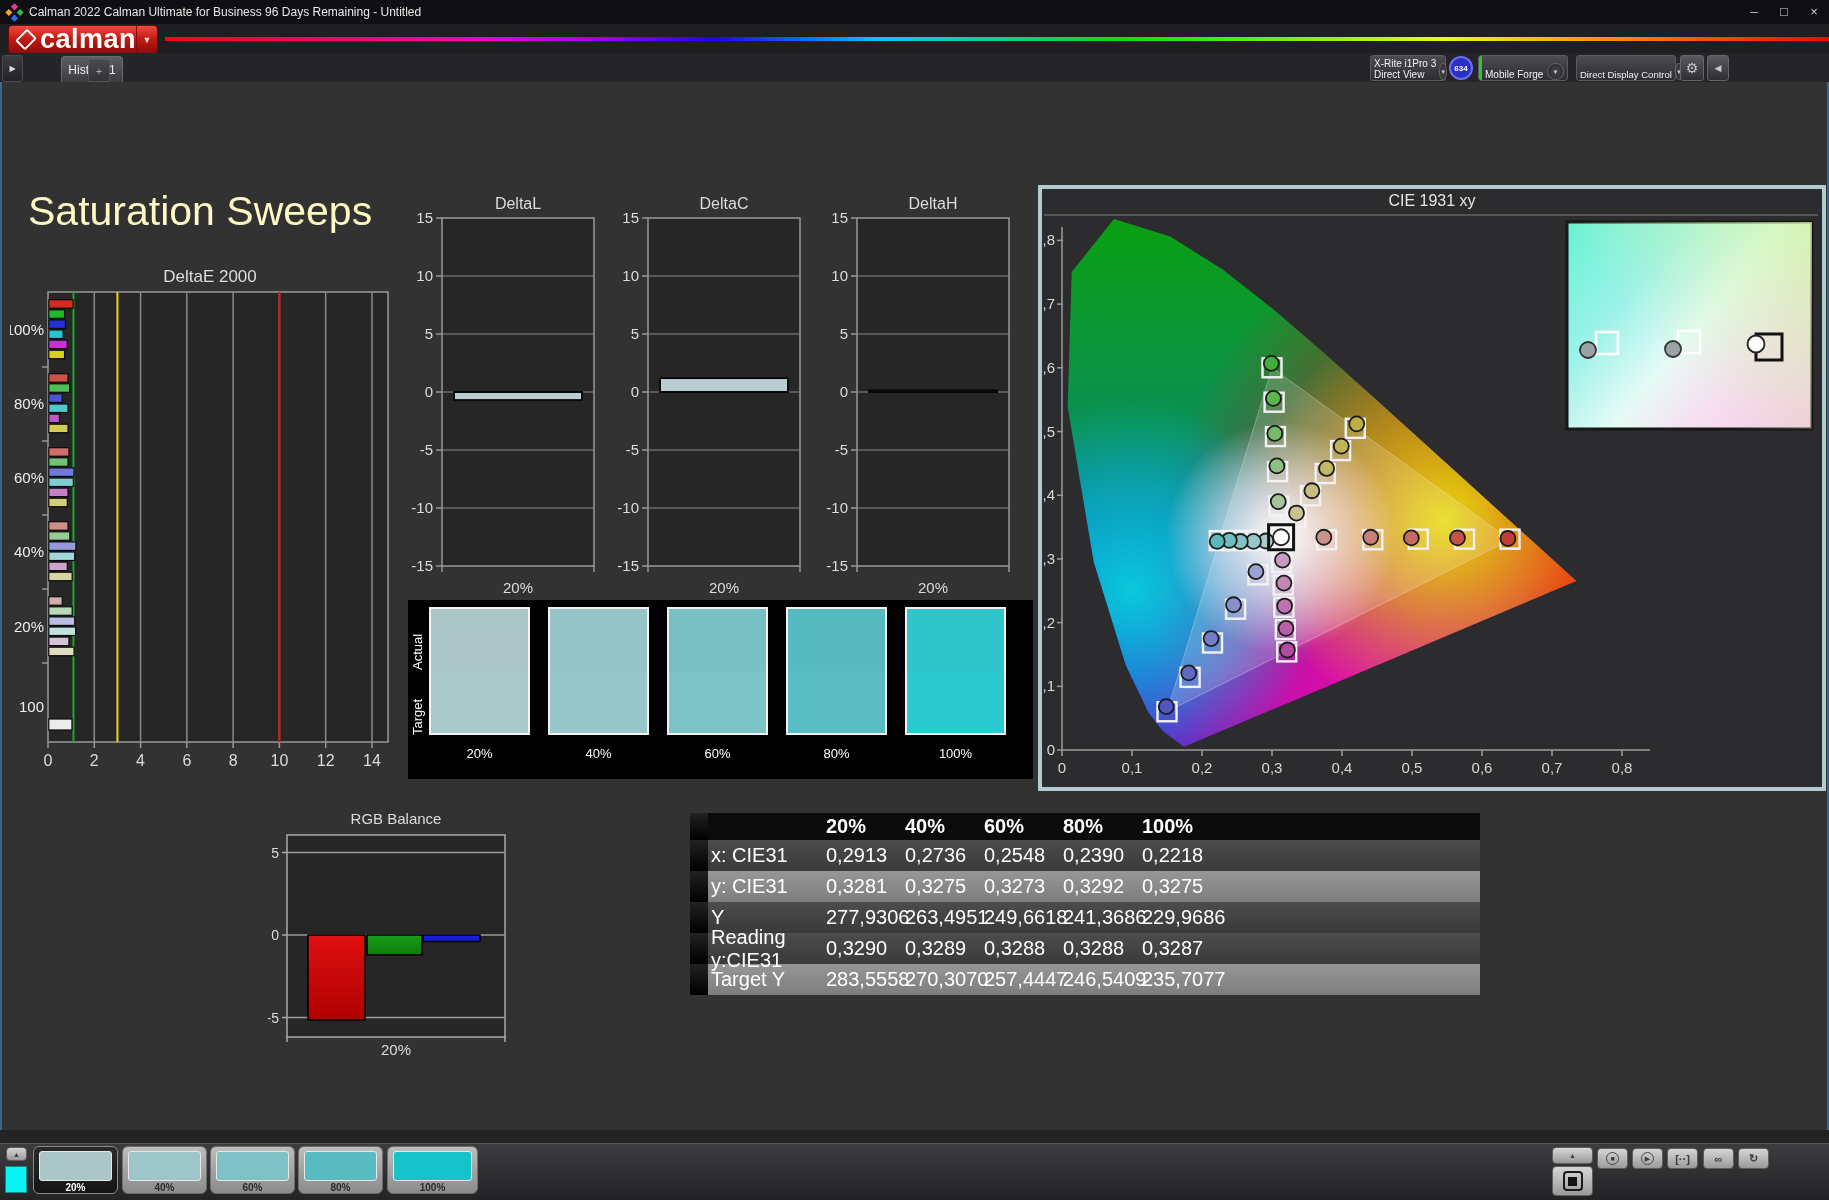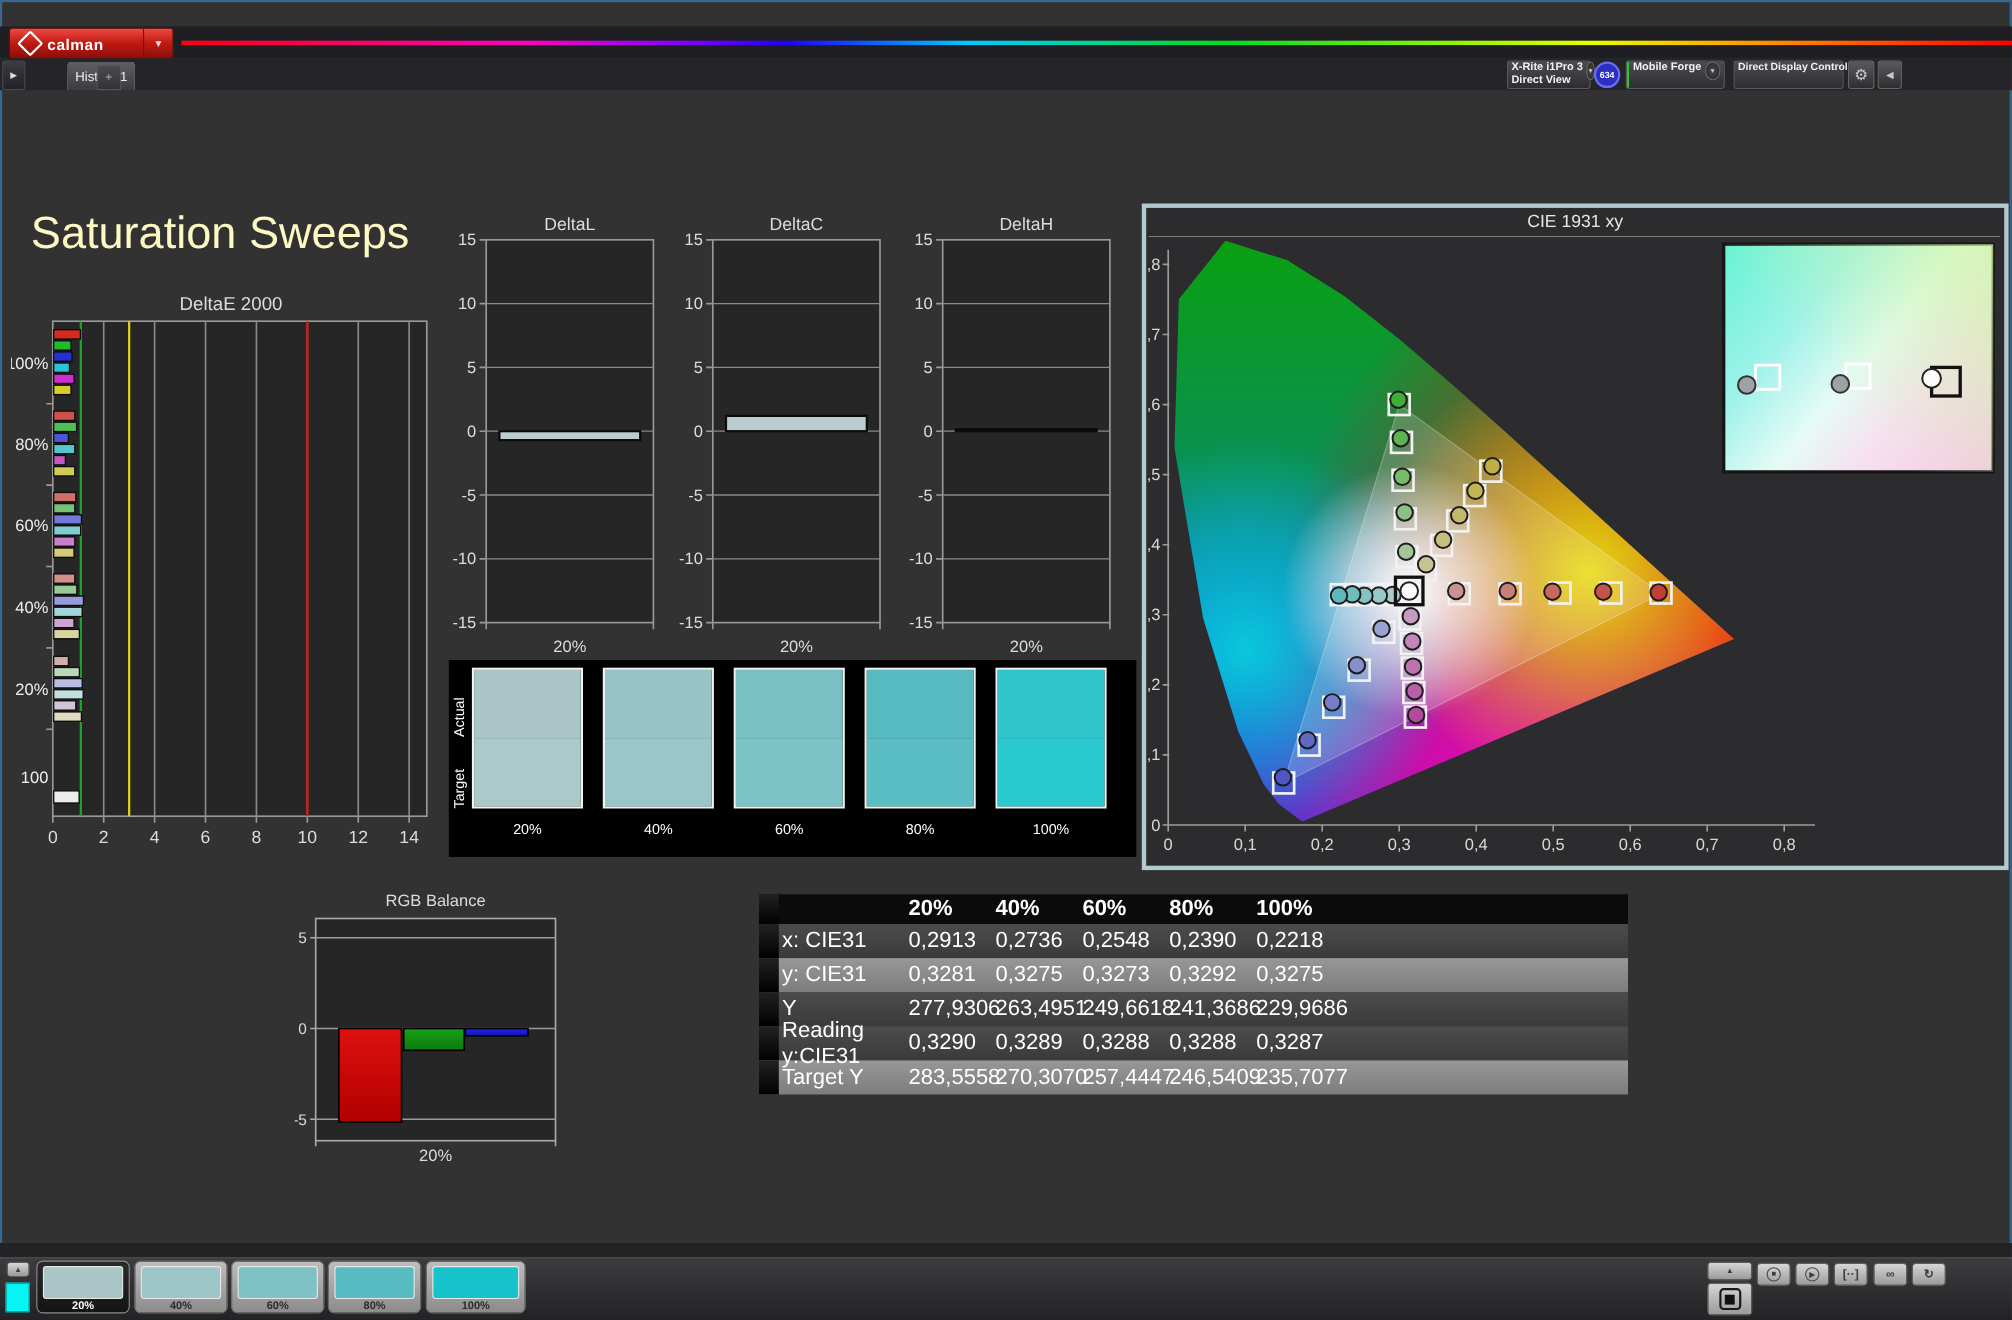--- a/index.html
+++ b/index.html
@@ -11,30 +11,30 @@
   #title-icon{width:13px;height:13px;margin:0 8px 0 8px;position:relative;transform:rotate(45deg);}
   #title-icon span{position:absolute;width:5px;height:5px;}
   #title-text{color:#e8e8e8;font-size:12px;}
   #win-buttons{margin-left:auto;display:flex;}
   .winbtn{width:30px;height:20px;color:#cfcfcf;font-size:13px;text-align:center;line-height:20px;cursor:default;}
   
   #logobar{left:0;top:24px;width:1829px;height:29px;background:#1f1f23;}
   #calman-btn{position:absolute;left:8px;top:1px;width:150px;height:29px;border-radius:4px;
       background:linear-gradient(#ef4a40,#c01b14 48%,#8d0d09);display:flex;align-items:center;border:1px solid #6b0a06;box-sizing:border-box;}
   #calman-diamond{width:13px;height:13px;border:2.5px solid #fff;transform:rotate(45deg);margin:0 7px 0 10px;border-radius:2px;}
-  #calman-text{color:#fff;font-size:14px;font-weight:bold;letter-spacing:.5px;}
+  #calman-text{color:#fff;font-size:27px;font-weight:bold;letter-spacing:.5px;}
   #calman-drop{margin-left:auto;width:26px;height:100%;border-left:1px solid #7e100b;display:flex;align-items:center;justify-content:center;color:#fbd9d7;font-size:9px;}
   #rainbow{position:absolute;left:165px;top:13px;width:1664px;height:4px;
       background:linear-gradient(90deg,#ff0010 0%,#ff00c0 19%,#8a00ff 27%,#2000ff 33%,#00c8ff 43%,#00dc20 57%,#e8ff00 77%,#ff8c00 87%,#ff0000 100%);}
   
   #tabbar{left:0;top:53px;width:1829px;height:29px;background:#252529;}
   #tab-scroll{left:2px;top:2px;width:19px;height:25px;background:linear-gradient(#3c3c40,#232327);border:1px solid #4a4a4e;border-radius:3px;color:#ddd;font-size:8px;display:flex;align-items:center;justify-content:center;}
   #history-tab{left:25px;top:3px;width:60px;height:25px;background:linear-gradient(#5e5e62,#3c3c40);border:1px solid #6a6a6e;border-bottom:none;border-radius:4px 4px 0 0;color:#f0f0f0;font-size:12px;display:flex;align-items:center;justify-content:center;margin-left:36px;}
   #add-tab{left:88px;top:6px;width:20px;height:21px;background:linear-gradient(#4a4a4e,#333337);border:1px solid #555;border-radius:3px 3px 0 0;color:#aaa;font-size:11px;display:flex;align-items:center;justify-content:center;}
-  .meterbox{position:absolute;top:2px;height:26px;background:linear-gradient(#4c4c50,#2e2e32);border:1px solid #5a5a5e;border-radius:3px;box-sizing:border-box;display:flex;align-items:flex-start;font-weight:bold;}
+  .meterbox{position:absolute;top:2px;height:26px;background:linear-gradient(#4c4c50,#2e2e32);border:1px solid #5a5a5e;border-radius:3px;box-sizing:border-box;display:flex;align-items:flex-end;}
   .meter-accent{width:3px;height:100%;border-radius:2px 0 0 2px;}
   .meter-label{color:#f2f2f2;font-size:10px;line-height:11px;padding:0 3px;white-space:nowrap;}
   .meter-arrow{width:15px;height:15px;border-radius:50%;background:radial-gradient(#4a4a4e,#222);border:1px solid #666;color:#c8c8c8;font-size:6px;display:flex;align-items:center;justify-content:center;margin:0 3px 0 auto;}
   #meter-badge{left:1449px;top:3px;width:24px;height:24px;border-radius:50%;background:#2b2fc4;border:2px solid #6a6ef2;box-sizing:border-box;color:#fff;font-size:8px;display:flex;align-items:center;justify-content:center;font-weight:bold;}
   .squarebtn{position:absolute;top:2px;height:26px;background:linear-gradient(#5a5a5e,#2e2e32);border:1px solid #666;border-radius:3px;color:#c9c9c9;display:flex;align-items:center;justify-content:center;box-sizing:border-box;}
   
   #page-title{left:28px;top:188px;color:#fef9c3;font-size:41px;}
   #current-reading{left:16px;top:822px;color:#f2f2f2;}
   #cr-title{font-size:35px;margin-bottom:24px;}
   .cr-line{font-size:29px;margin-bottom:15px;}
@@ -68,20 +68,34 @@
   .minibtn{position:absolute;background:linear-gradient(#d6d6d6,#9a9a9a);border:1px solid #5e5e5e;border-radius:4px;box-sizing:border-box;display:flex;align-items:center;justify-content:center;color:#3c3c3c;}
   .circleglyph{width:13px;height:13px;border:1.5px solid #4a4a4a;border-radius:50%;display:flex;align-items:center;justify-content:center;font-size:7px;box-sizing:border-box;}
   #rec-chip{left:5px;top:1166px;width:22px;height:27px;background:#06f4f4;border:1px solid #0a8a8a;box-sizing:border-box;position:absolute;}
   svg text{font-family:"Liberation Sans",sans-serif;}
 </style>
 </head>
 <body>
 
 <div id="app">
 
+  <div id="titlebar" class="abs">
+    <div id="title-icon">
+      <span style="left:0;top:0;background:#e63b8f;"></span>
+        <span style="right:0;top:0;background:#3bb54a;"></span>
+      <span style="left:0;bottom:0;background:#f5a623;"></span>
+        <span style="right:0;bottom:0;background:#2b6fe6;"></span>
+    </div>
+    <div id="title-text">Calman 2022 Calman Ultimate for Business 96 Days Remaining  - Untitled</div>
+    <div id="win-buttons">
+      <div class="winbtn">–</div>
+      <div class="winbtn">□</div>
+      <div class="winbtn">×</div>
+    </div>
+  </div>
 
   <div id="logobar" class="abs">
     <div id="calman-btn">
       <div id="calman-diamond"></div>
       <div id="calman-text">calman</div>
       <div id="calman-drop">▼</div>
     </div>
     <div id="rainbow"></div>
   </div>
 

